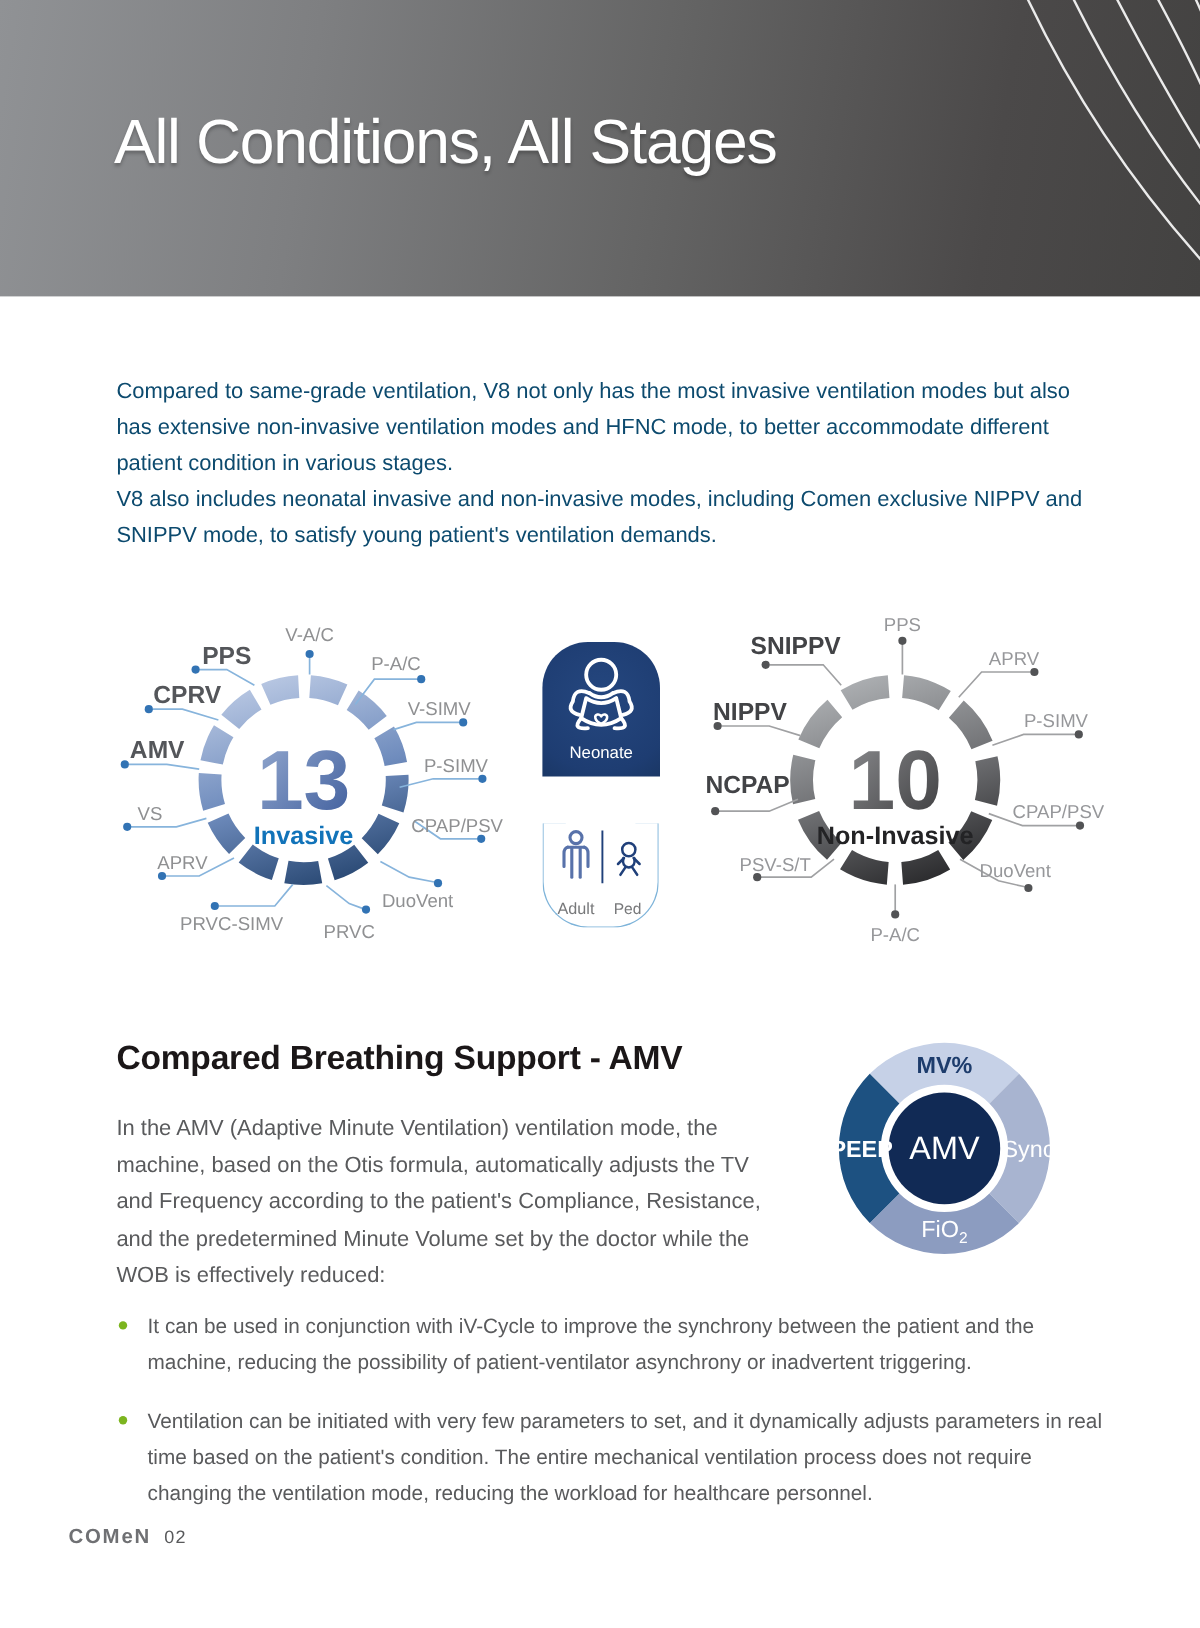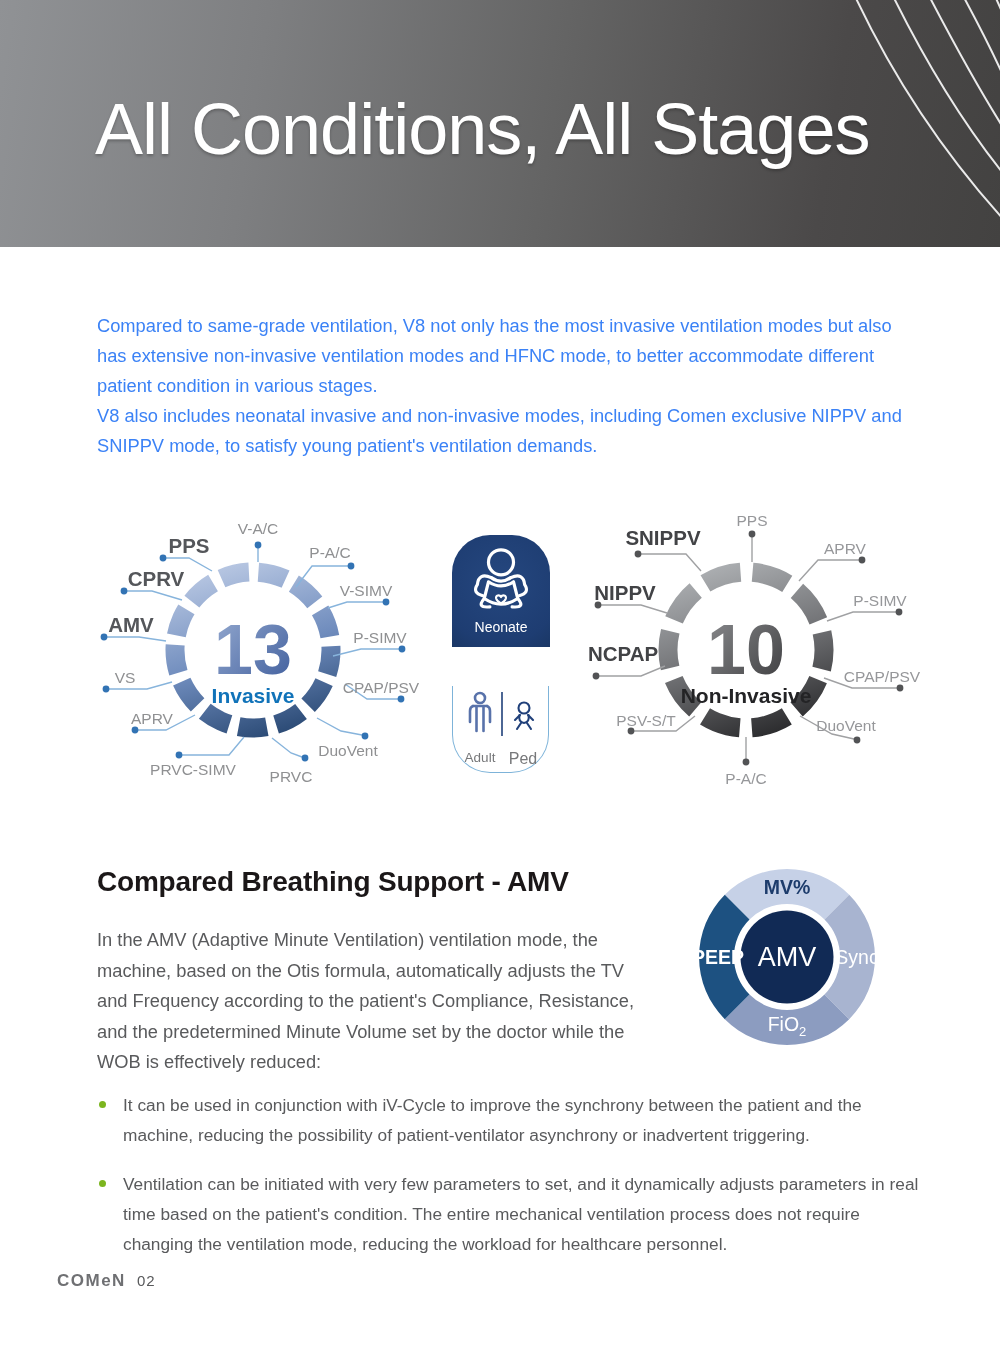--- a/index.html
+++ b/index.html
@@ -4,26 +4,26 @@
 <style>
   html,body{margin:0;padding:0;background:#e8e8e8;}
   .page{position:relative;width:1000px;height:1357px;background:#ffffff;
         font-family:"Liberation Sans",sans-serif;overflow:hidden;margin:0 auto;}
   svg{display:block;}
   svg text{font-family:"Liberation Sans",sans-serif;}
 
   
   .header{position:absolute;left:0;top:0;width:1000px;height:247px;
     background:linear-gradient(99deg,#909295 0%,#7e7f81 26%,#646464 55%,#4b4949 82%,#434241 100%);}
-  .header-title{position:absolute;left:95px;top:92px;font-size:72px;line-height:1.05;
+  .header-title{position:absolute;left:95px;top:92px;font-size:52px;line-height:1.05;
     color:#ffffff;font-weight:400;letter-spacing:-1px;text-shadow:0 2px 3px rgba(0,0,0,.25);white-space:nowrap;}
   .header-lines{position:absolute;right:0;top:0;}
 
   
-  .intro{position:absolute;left:97px;top:311px;width:818px;font-size:18.3px;line-height:30px;color:#3b82f6;}
+  .intro{position:absolute;left:97px;top:311px;width:818px;font-size:18.3px;line-height:30px;color:#0c4a6e;}
   .intro p{margin:0;}
 
   
   .diagram{position:absolute;}
   .lbl{font-size:15.5px;fill:#8f9092;}
   .lblb{font-size:20.5px;font-weight:bold;fill:#54565a;}
   .lbl2{font-size:15.5px;fill:#96979a;}
   .lbl2b{font-size:20.5px;font-weight:bold;fill:#424346;}
   .cline{stroke:#87b4dc;stroke-width:1.4;fill:none;}
   .cline2{stroke:#a0a1a3;stroke-width:1.4;fill:none;}
@@ -33,21 +33,21 @@
   
   .badge{position:absolute;left:452px;top:535px;width:98px;height:201px;}
   .badge-top{position:absolute;left:0;top:0;width:98px;height:112px;border-radius:38px 38px 0 0;
     background:radial-gradient(circle at 50% 42%,#25477f 0%,#1e3d72 75%,#1a3765 100%);}
   .badge-top svg{margin:12px auto 0 auto;}
   .neonate-label{position:absolute;left:0;top:84px;width:98px;text-align:center;
     color:#ffffff;font-size:14px;}
   .badge-bottom{position:absolute;left:0;top:112px;width:95px;height:86px;background:#fff;
     border:1.5px solid #7db3d9;border-top:none;border-radius:0 0 38px 38px;margin-top:39px;}
   .adult-label{position:absolute;left:7px;top:64px;width:40px;text-align:center;color:#77787a;font-size:13.5px;}
-  .ped-label{position:absolute;left:50px;top:64px;width:40px;text-align:center;color:#77787a;font-size:16px;}
+  .ped-label{position:absolute;left:50px;top:64px;width:40px;text-align:center;color:#77787a;font-size:13px;}
 
   
   .amv-heading{position:absolute;left:97px;top:866px;font-size:28px;font-weight:bold;color:#1b1718;letter-spacing:-.2px;}
   .amv-par{position:absolute;left:97px;top:925px;width:548px;font-size:18.3px;line-height:30.5px;color:#595a5c;}
   .donut{position:absolute;left:693px;top:863px;}
   .dl-navy{font-size:19.5px;font-weight:bold;fill:#1d3c6c;}
   .dl-white{font-size:19.5px;fill:#ffffff;}
   .dl-whiteb{font-size:19.5px;font-weight:bold;fill:#ffffff;}
   .d-center{font-size:27px;fill:#ffffff;}
 

